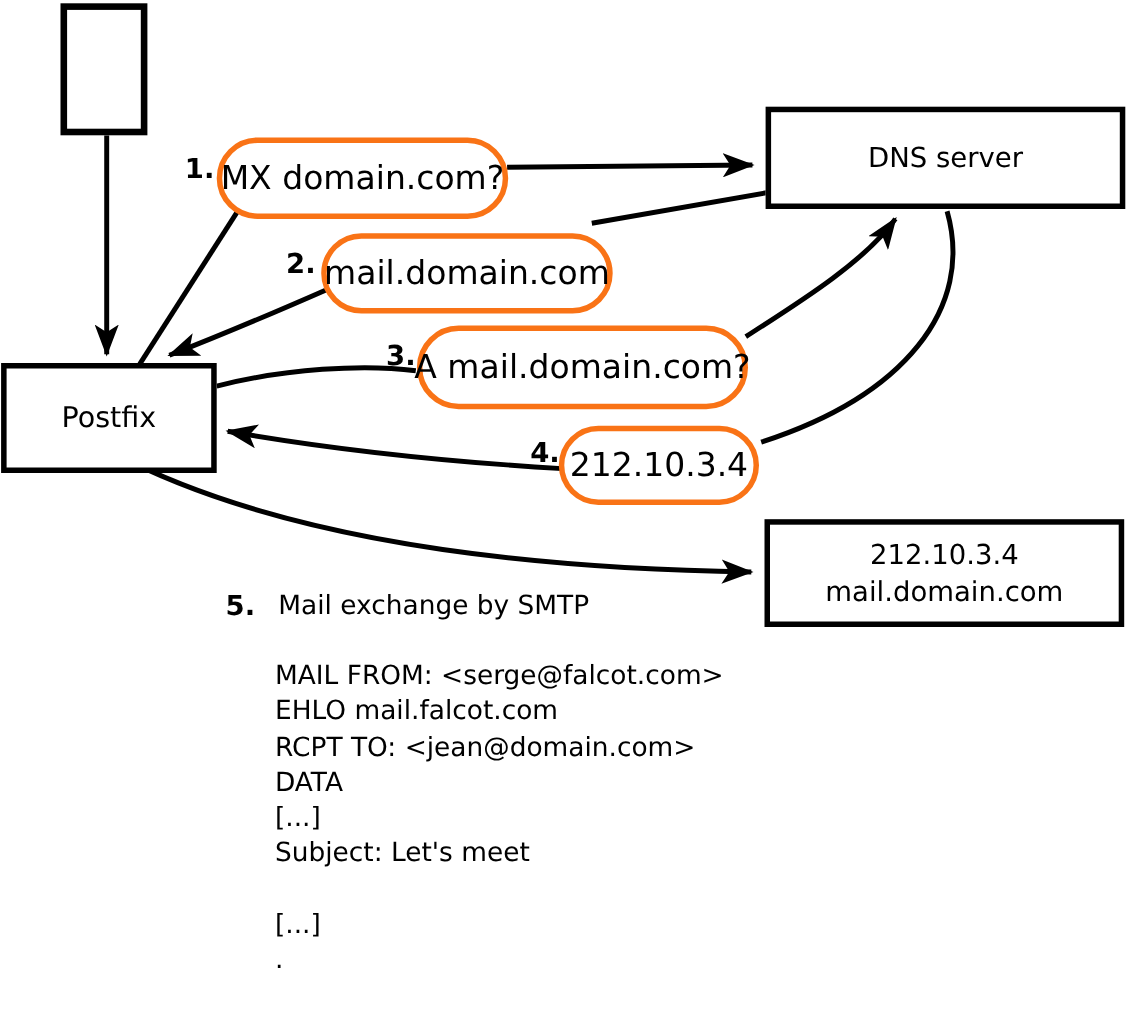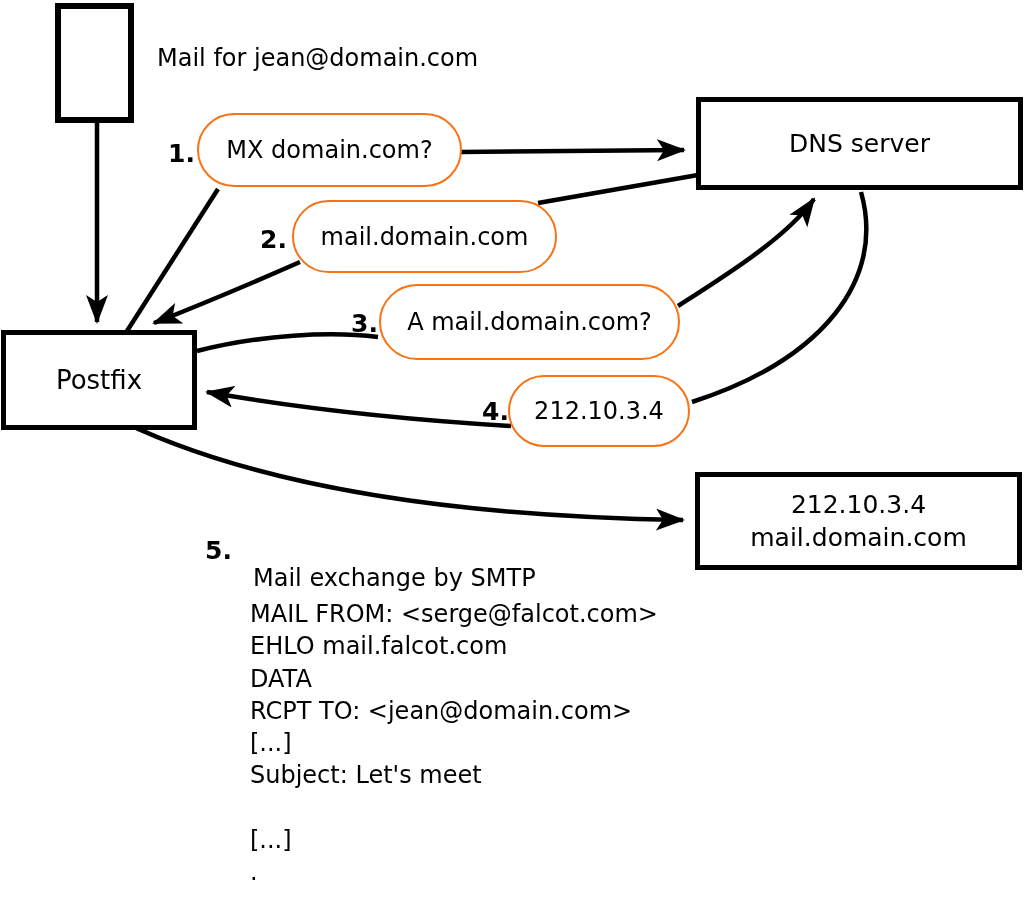--- a/index.html
+++ b/index.html
@@ -8,23 +8,23 @@
     font-family:"DejaVu Sans","Liberation Sans",sans-serif;color:#000;overflow:hidden;
   }
   .lines{position:absolute;left:0;top:0;width:1024px;height:919px;}
   .lines path{stroke:#000;stroke-width:4.5;fill:none;}
   .box{
     position:absolute;box-sizing:border-box;background:#fff;border:5px solid #000;
     display:flex;align-items:center;justify-content:center;text-align:center;
     font-size:25px;line-height:33px;
   }
   .pill{
-    position:absolute;box-sizing:border-box;background:#fff;border:2px solid #f97316;
+    position:absolute;box-sizing:border-box;background:#fff;border:5px solid #f97316;
     border-radius:40px;display:flex;align-items:center;justify-content:center;
-    font-size:24px;white-space:nowrap;
+    font-size:30px;white-space:nowrap;margin-top:12px;
   }
   .num{position:absolute;font-weight:bold;font-size:25px;white-space:nowrap;}
   .plain{position:absolute;font-size:24px;white-space:nowrap;}
   .title{font-size:24px;}
   .smtp{position:absolute;left:250px;top:598px;font-size:24px;}
   .sline{height:32.3px;line-height:32.3px;white-space:pre;}
   .env{position:absolute;box-sizing:border-box;background:#fff;border:6px solid #000;}
 </style>
 </head>
 <body>
@@ -44,21 +44,20 @@
     <path d="M 300 262 Q 218 298 154 323" marker-end="url(#ah)"></path>
     <path d="M 197 351 C 260 335 330 331 378 337"></path>
     <path d="M 678 306 C 728 274 787 237 814 199" marker-end="url(#ah)"></path>
     <path d="M 861 192 C 886 280 822 360 692 402"></path>
     <path d="M 511 426 Q 343 416 207 392" marker-end="url(#ah)"></path>
     <path d="M 105 413 C 230 478 420 516 683 520" marker-end="url(#ah)"></path>
   </svg>
 
   <div class="env" style="left:55px;top:3px;width:79px;height:120px;"></div>
 
-  <div class="plain title" style="left:157px;top:44px;">Mail for jean@domain.com</div>
 
   <div class="box" style="left:1px;top:330px;width:196px;height:100px;font-size:26px;">
     <span>Postfix</span>
   </div>
 
   <div class="box" style="left:696px;top:97px;width:327px;height:93px;">
     <span>DNS server</span>
   </div>
 
   <div class="box" style="left:695px;top:472px;width:327px;height:98px;">
@@ -82,27 +81,27 @@
   <div class="pill" style="left:379px;top:284px;width:301px;height:76px;">
     <span>A mail.domain.com?</span>
   </div>
 
   <div class="num" style="left:482px;top:397px;">4.</div>
   <div class="pill" style="left:508px;top:375px;width:182px;height:72px;">
     <span>212.10.3.4</span>
   </div>
 
   <div class="num" style="left:205px;top:536px;">5.</div>
-  <div class="plain" style="left:253px;top:536px;margin-top:28px;">Mail exchange by SMTP</div>
+  <div class="plain" style="left:253px;top:536px;">Mail exchange by SMTP</div>
 
   <div class="smtp">
     <div class="sline">MAIL FROM: &lt;serge@falcot.com&gt;</div>
     <div class="sline">EHLO mail.falcot.com</div>
+    <div class="sline">RCPT TO: &lt;jean@domain.com&gt;</div>
     <div class="sline">DATA</div>
-    <div class="sline">RCPT TO: &lt;jean@domain.com&gt;</div>
     <div class="sline">[...]</div>
     <div class="sline">Subject: Let's meet</div>
     <div class="sline"></div>
     <div class="sline">[...]</div>
     <div class="sline">.</div>
   </div>
 
 </div>
 
 </body></html>

